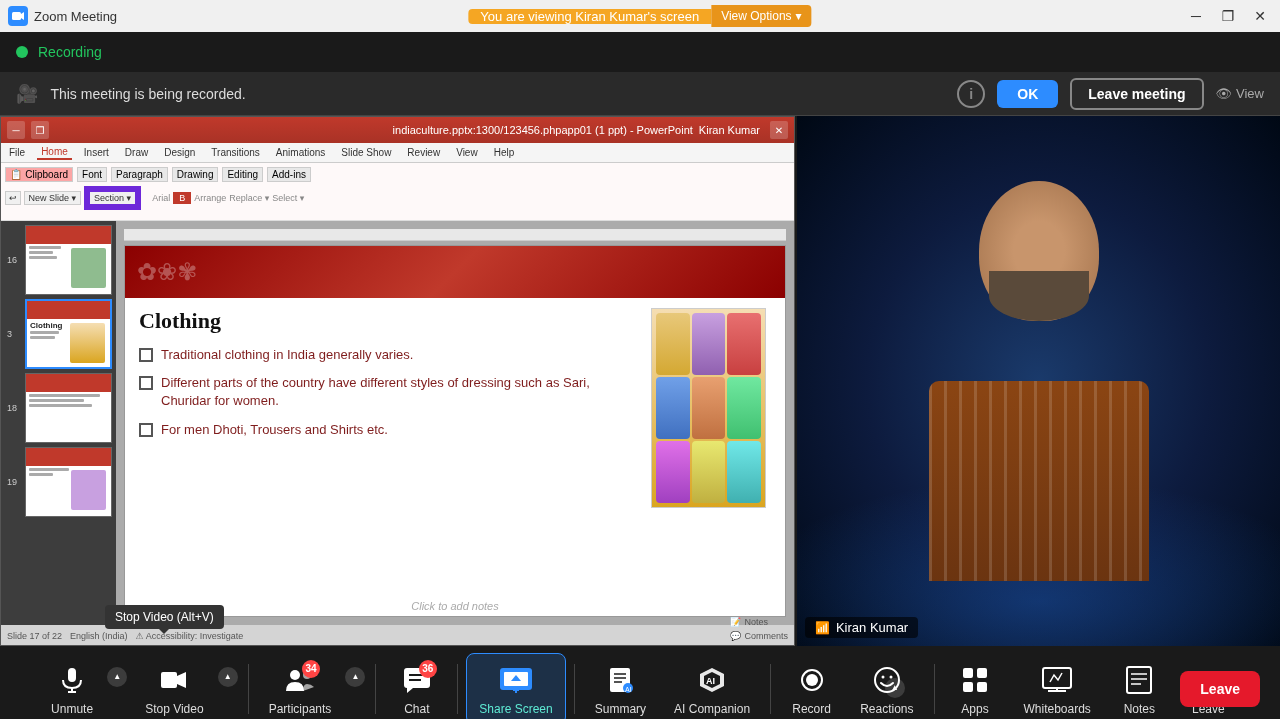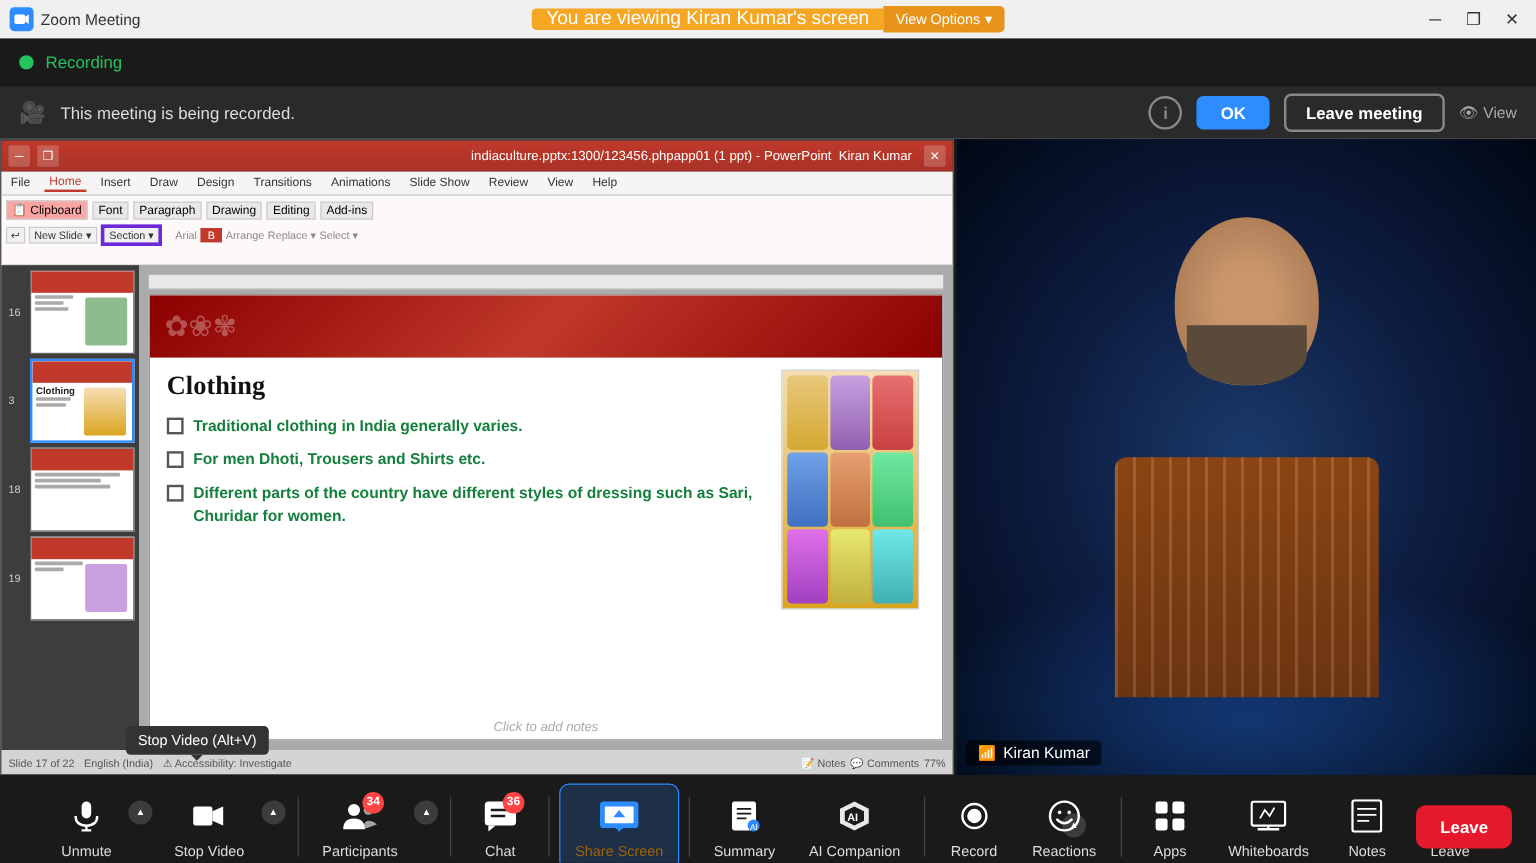--- a/index.html
+++ b/index.html
@@ -42,21 +42,21 @@
       position: absolute;
       left: 50%;
       transform: translateX(-50%);
       display: flex;
       align-items: center;
       gap: 0;
     }
     .viewing-banner {
       background: #f5a623;
       color: white;
-      font-size: 16px;
+      font-size: 13px;
       padding: 0 12px;
       border-radius: 4px 0 0 4px;
     }
     .view-options-btn {
       background: #e8941a;
       color: white;
       font-size: 12px;
       padding: 4px 10px;
       border-radius: 0 4px 4px 0;
       cursor: pointer;
@@ -358,23 +358,22 @@
       font-weight: bold;
       color: #111;
       margin-bottom: 12px;
       font-family: 'Times New Roman', serif;
     }
     .slide-bullet {
       display: flex;
       gap: 8px;
       margin-bottom: 10px;
       font-size: 13px;
-      color: #15803d;
+      color: #7f1d1d;
       line-height: 1.4;
-      font-weight: bold;
     }
     .bullet-checkbox {
       width: 14px;
       height: 14px;
       border: 2px solid #555;
       flex-shrink: 0;
       margin-top: 2px;
     }
     .slide-img-col {
       width: 120px;
@@ -709,21 +708,21 @@
         <button style="font-size:10px;background:#fca5a5;border:1px solid #ccc;padding:1px 4px;cursor:pointer;">📋 Clipboard</button>
         <button style="font-size:10px;background:#e8e8e8;border:1px solid #ccc;padding:1px 4px;cursor:pointer;">Font</button>
         <button style="font-size:10px;background:#e8e8e8;border:1px solid #ccc;padding:1px 4px;cursor:pointer;">Paragraph</button>
         <button style="font-size:10px;background:#e8e8e8;border:1px solid #ccc;padding:1px 4px;cursor:pointer;">Drawing</button>
         <button style="font-size:10px;background:#e8e8e8;border:1px solid #ccc;padding:1px 4px;cursor:pointer;">Editing</button>
         <button style="font-size:10px;background:#e8e8e8;border:1px solid #ccc;padding:1px 4px;cursor:pointer;">Add-ins</button>
       </div>
       <div style="display:flex;gap:3px;font-size:9px;color:#333;align-items:center;padding:2px 0;">
         <span style="background:#f0f0f0;border:1px solid #ccc;padding:1px 3px;cursor:default;">↩</span>
         <span style="background:#f0f0f0;border:1px solid #ccc;padding:1px 4px;cursor:default;">New Slide ▾</span>
-        <span style="background:#f0f0f0;border:3px solid #6d28d9;padding:1px 4px;cursor:default;">Section ▾</span>
+        <span style="background:#f0f0f0;border:6px solid #6d28d9;padding:1px 4px;cursor:default;">Section ▾</span>
         <span style="margin-left:8px;color:#888;">Arial</span>
         <span style="background:#c0392b;color:white;padding:1px 6px;font-size:9px;">B</span>
         <span style="color:#888;font-size:9px;">Arrange</span>
         <span style="color:#888;font-size:9px;">Replace ▾</span>
         <span style="color:#888;font-size:9px;">Select ▾</span>
       </div>
     </div>
 
     <div class="ppt-body">
 
@@ -802,25 +801,25 @@
 
           <div class="slide-body">
             <div class="slide-text-col">
               <div class="slide-title">Clothing</div>
               <div class="slide-bullet">
                 <div class="bullet-checkbox"></div>
                 <span>Traditional clothing in India generally varies.</span>
               </div>
               <div class="slide-bullet">
                 <div class="bullet-checkbox"></div>
-                <span>For men Dhoti, Trousers and Shirts etc.</span>
+                <span>Different parts of the country have different styles of dressing such as Sari, Churidar for women.</span>
               </div>
               <div class="slide-bullet">
                 <div class="bullet-checkbox"></div>
-                <span>Different parts of the country have different styles of dressing such as Sari, Churidar for women.</span>
+                <span>For men Dhoti, Trousers and Shirts etc.</span>
               </div>
             </div>
             <div class="slide-img-col">
               <div class="clothing-image">
                 <div class="sari-figures">
                   <div class="sari-fig"></div>
                   <div class="sari-fig"></div>
                   <div class="sari-fig"></div>
                   <div class="sari-fig"></div>
                   <div class="sari-fig"></div>
@@ -835,21 +834,21 @@
 
           <div style="position:absolute;bottom:4px;left:50%;transform:translateX(-50%);font-size:11px;color:#aaa;font-style:italic;">Click to add notes</div>
         </div>
       </div>
     </div>
 
     <div class="ppt-status-bar">
       <span>Slide 17 of 22</span>
       <span>English (India)</span>
       <span>⚠ Accessibility: Investigate</span>
-      <span style="margin-left:auto;display:flex;gap:4px;">
+      <span style="margin-left:auto;display:flex;gap:4px;flex-direction:column;">
         <span style="cursor:pointer;">📝 Notes</span>
         <span style="cursor:pointer;">💬 Comments</span>
         <span>77%</span>
       </span>
     </div>
   </div>
 
   <div id="video-panel">
     <div class="video-bg"></div>
     <div class="earth-glow"></div>
@@ -938,21 +937,21 @@
   <button class="tool-btn" style="background:rgba(45,140,255,0.2);border:1px solid #2D8CFF;">
     <div class="icon-wrap">
       <svg width="34" height="26" viewBox="0 0 34 26" fill="none">
         <rect x="1" y="1" width="32" height="22" rx="3" fill="#2D8CFF"></rect>
         <rect x="5" y="5" width="24" height="14" rx="1" fill="white"></rect>
         <line x1="14" y1="23" x2="20" y2="23" stroke="#2D8CFF" stroke-width="2"></line>
         <line x1="17" y1="23" x2="17" y2="26" stroke="#2D8CFF" stroke-width="2"></line>
         <polygon points="17,8 22,14 12,14" fill="#2D8CFF"></polygon>
       </svg>
     </div>
-    <span class="btn-label" style="color:#a16207;">Share Screen</span>
+    <span class="btn-label" style="color:#5eead4;">Share Screen</span>
   </button>
 
   <div class="tool-divider"></div>
 
   <button class="tool-btn">
     <div class="icon-wrap">
       <svg width="28" height="28" viewBox="0 0 28 28" fill="white">
         <rect x="4" y="2" width="20" height="24" rx="2" fill="white"></rect>
         <line x1="8" y1="8" x2="20" y2="8" stroke="#1a1a1a" stroke-width="1.5"></line>
         <line x1="8" y1="12" x2="20" y2="12" stroke="#1a1a1a" stroke-width="1.5"></line>

